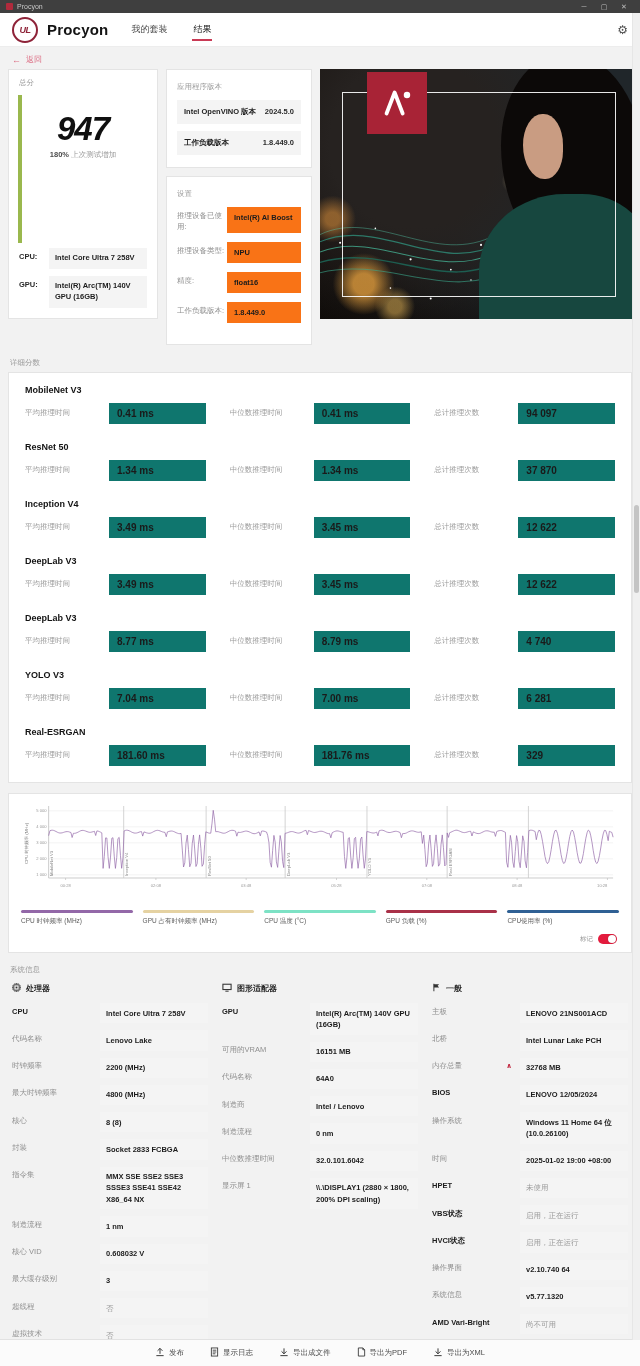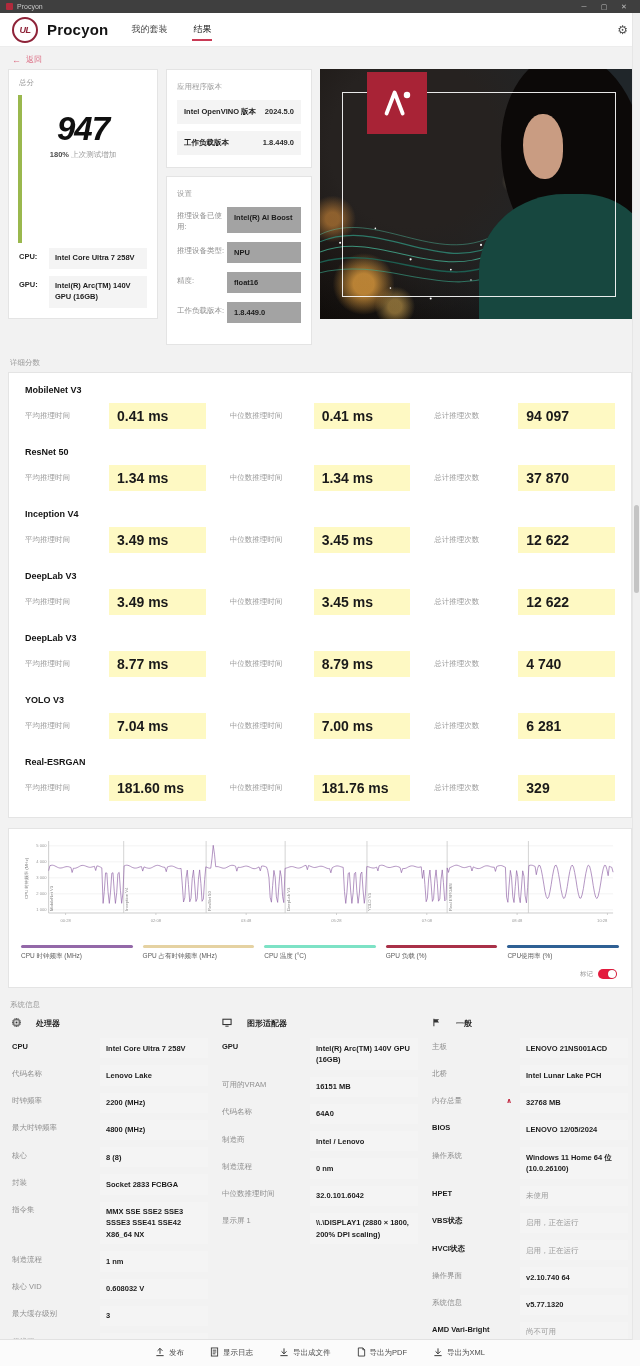--- a/index.html
+++ b/index.html
@@ -39,21 +39,21 @@
   .hw-v{flex:1;background:#f4f4f4;font-size:7.5px;font-weight:700;color:#1c1c1c;padding:5px 6px;line-height:1.45;}
   
   .midcol{display:flex;flex-direction:column;gap:8px;}
   .mid-card{padding:12px 10px;box-sizing:border-box;}
   .mid-title{font-size:7.5px;color:#9a9a9a;margin-bottom:8px;}
   .av-row{display:flex;justify-content:space-between;background:#f4f4f4;padding:7px 7px;margin-bottom:7px;
           font-size:7.5px;font-weight:700;color:#1c1c1c;}
   .av-row .av-v{font-weight:700;color:#2a2a2a;}
   .set-row{display:flex;margin-bottom:9px;}
   .set-k{width:50px;font-size:7.5px;color:#8f8f8f;line-height:1.5;padding-top:3px;}
-  .set-v{flex:1;background:#a3a3a3;font-size:7.5px;font-weight:700;color:#1c1c1c;padding:6px 7px;}
+  .set-v{flex:1;background:#f97316;font-size:7.5px;font-weight:700;color:#1c1c1c;padding:6px 7px;}
   .settings-card{flex:1;}
   
   .hero{position:relative;overflow:hidden;height:250px;background:
         radial-gradient(circle at 14% 86%, rgba(238,166,64,.75) 0 3%, transparent 9%),
         radial-gradient(circle at 4% 60%, rgba(230,150,60,.55) 0 2%, transparent 7%),
         radial-gradient(circle at 24% 95%, rgba(240,190,90,.5) 0 2%, transparent 6%),
         radial-gradient(circle at 62% 45%, rgba(210,190,140,.25) 0 2%, transparent 5%),
         radial-gradient(circle at 30% 30%, #262220 0 30%, transparent 70%),
         radial-gradient(circle at 80% 30%, #20262a 0 40%, transparent 80%),
         linear-gradient(160deg,#17120f 20%,#0e0b09 80%);}
@@ -63,40 +63,40 @@
   .hero .body{position:absolute;right:-6%;bottom:-12%;width:55%;height:62%;background:#17473f;border-radius:50% 40% 10% 10%;}
   .hero svg.waves{position:absolute;left:0;bottom:0;width:100%;height:70%;}
   .ai-badge{position:absolute;left:15%;top:1%;width:60px;height:62px;background:#a82336;display:flex;align-items:center;justify-content:center;}
   
   .detail-card{padding:4px 0 6px;margin-bottom:10px;}
   .dgroup{padding:8px 16px 10px;}
   .dtitle{font-size:9px;font-weight:700;color:#141414;margin-bottom:8px;}
   .dmetrics{display:grid;grid-template-columns:1fr 1fr 1fr;gap:24px;}
   .dm{display:flex;align-items:center;}
   .dm-k{width:84px;font-size:7.5px;color:#9a9a9a;flex-shrink:0;}
-  .dm-v{flex:1;background:#fef9c3;font-size:14px;font-weight:700;color:#1a1a1a;padding:5px 8px;}
+  .dm-v{flex:1;background:#0f766e;font-size:10px;font-weight:700;color:#1a1a1a;padding:5px 8px;}
   
   .monitor-card{padding:8px 12px 6px;margin-bottom:12px;}
   .mon-head{display:flex;align-items:center;justify-content:space-between;}
   .mon-title{font-size:8px;color:#8f8f8f;}
   .mon-toggle-wrap{display:flex;align-items:center;gap:5px;font-size:6.5px;color:#9a9a9a;}
   .toggle{width:19px;height:10px;border-radius:5px;position:relative;cursor:pointer;}
   .toggle.off{background:#d9d9d9;}
   .toggle.off .knob{left:1px;}
   .toggle.on{background:#e31b3d;}
   .toggle.on .knob{right:1px;}
   .knob{position:absolute;top:1px;width:8px;height:8px;border-radius:50%;background:#fff;box-shadow:0 0 1px rgba(0,0,0,.4);}
   .legend{display:grid;grid-template-columns:repeat(5,1fr);gap:10px;margin-top:4px;}
   .leg-item{display:flex;flex-direction:column;}
   .leg-bar{height:3.5px;border-radius:2px;margin-bottom:4px;}
   .leg-lab{font-size:6.5px;color:#5c5c5c;}
   .mark-row{display:flex;justify-content:flex-end;align-items:center;gap:5px;font-size:6.5px;color:#9a9a9a;margin:8px 2px 2px;}
   
   .sysinfo{display:grid;grid-template-columns:1fr 1fr 1fr;gap:14px;padding:0 4px;}
-  .si-head{display:flex;align-items:center;gap:15px;font-size:8px;font-weight:700;color:#2a2a2a;margin:4px 0 9px;}
+  .si-head{display:flex;align-items:center;gap:5px;font-size:8px;font-weight:700;color:#2a2a2a;margin:4px 0 9px;}
   .si-row{display:flex;margin-bottom:7px;align-items:flex-start;}
   .si-k{width:80px;flex-shrink:0;font-size:7.5px;color:#8f8f8f;padding-top:3.5px;display:flex;justify-content:space-between;padding-right:8px;line-height:1.4;}
   .si-k.strong{color:#1c1c1c;font-weight:700;}
   .si-v{flex:1;background:#f4f4f4;font-size:7.5px;font-weight:700;color:#1c1c1c;padding:4.5px 6px;line-height:1.5;min-height:9px;}
   .si-v.muted{color:#9a9a9a;font-weight:400;}
   .chev{color:#c0223b;font-weight:700;font-size:7px;}
   
   .bottombar{position:absolute;left:0;right:0;bottom:0;height:26px;background:#fbfbfb;border-top:1px solid #e2e2e2;
              display:flex;align-items:center;justify-content:center;gap:26px;}
   .fbtn{display:flex;align-items:center;gap:4px;font-size:7.5px;color:#4a4a4a;cursor:pointer;}
@@ -589,20 +589,26 @@
           </span>
           <div class="si-v">LENOVO 12/05/2024</div>
         </div>
         <div class="si-row">
           <span class="si-k">
             <span>操作系统</span>
           </span>
           <div class="si-v">Windows 11 Home 64 位 (10.0.26100)</div>
         </div>
         <div class="si-row">
+          <span class="si-k">
+            <span>时间</span>
+          </span>
+          <div class="si-v">2025-01-02 19:00 +08:00</div>
+        </div>
+        <div class="si-row">
           <span class="si-k strong">
             <span>HPET</span>
           </span>
           <div class="si-v muted">未使用</div>
         </div>
         <div class="si-row">
           <span class="si-k strong">
             <span>VBS状态</span>
           </span>
           <div class="si-v muted">启用，正在运行</div>

